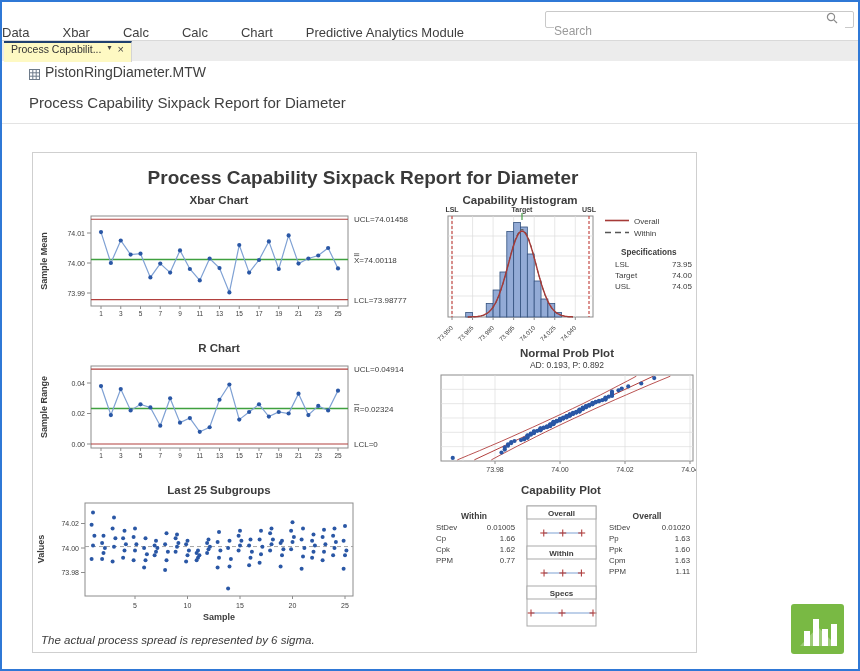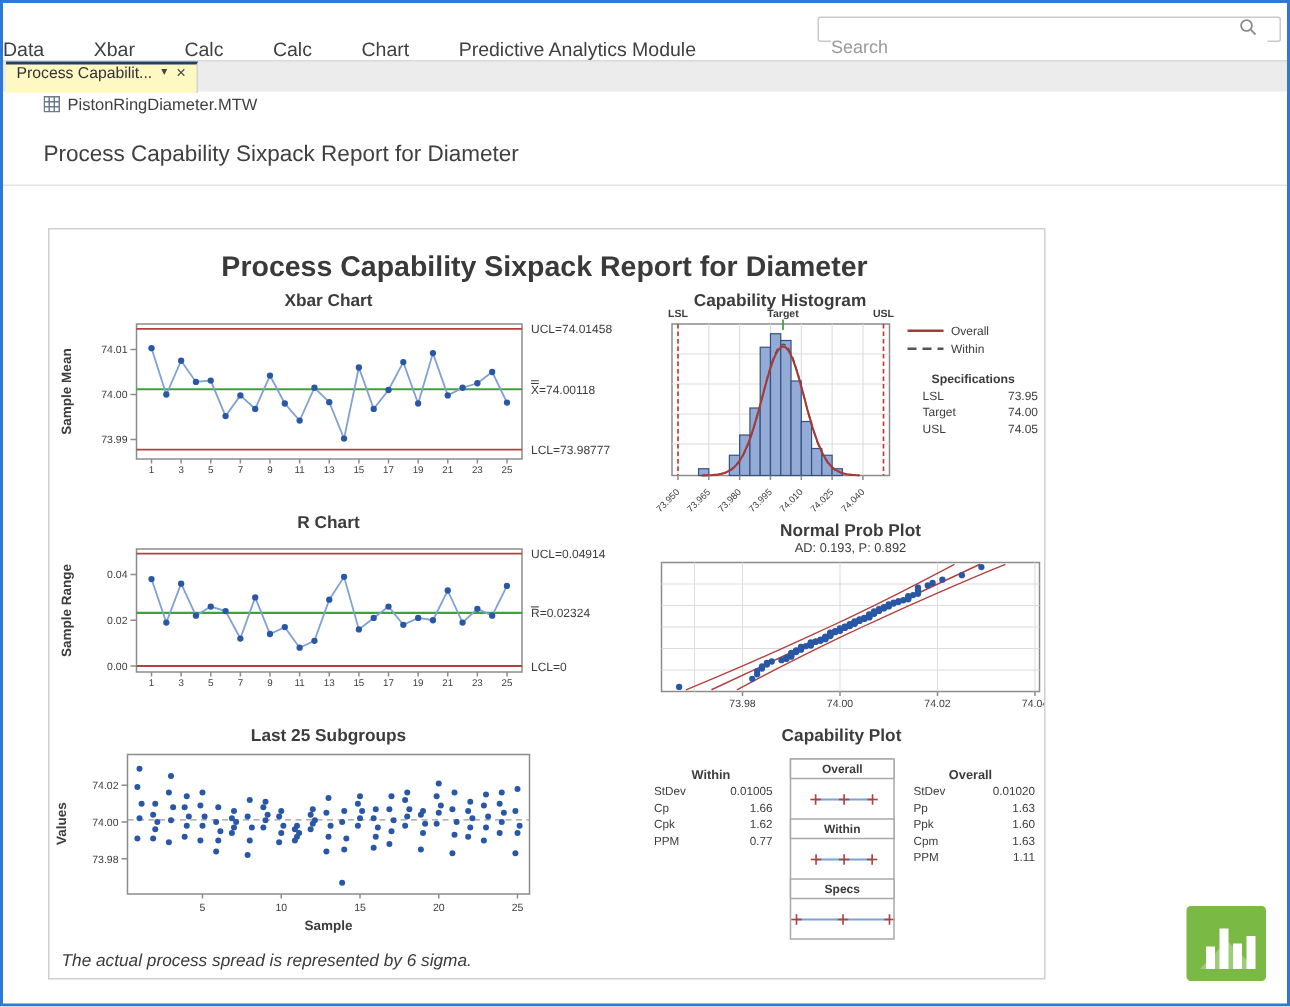--- a/index.html
+++ b/index.html
@@ -24,21 +24,21 @@
   #tabstrip { position:absolute; left:0; top:38px; width:100%; height:21px; background:#ececec; border-top:1px solid #d9d9d9; }
   #tab-active {
     position:absolute; left:2px; top:0; height:21px; background:#fef9c3;
     border-top:2px solid #20406e; border-right:1px solid #d4d4d4;
     display:flex; padding:0 7px; gap:6px;
     font-size:10.5px; color:#333;
   }
   #tab-active .caret { font-size:8px; color:#444; }
   #tab-active .close { font-size:11px; color:#444; }
   
-  #worksheet-row { position:absolute; left:27px; top:62px; display:flex; align-items:flex-start; gap:5px; font-size:11px; color:#3f3f3f; }
+  #worksheet-row { position:absolute; left:27px; top:62px; display:flex; align-items:flex-end; gap:5px; font-size:14px; color:#3f3f3f; }
   #page-heading { position:absolute; left:27px; top:92px; font-size:15px; color:#404040; }
   #divider { position:absolute; left:0; top:121px; width:100%; border-bottom:1px solid #e3e3e3; }
   
   #report { position:absolute; left:30px; top:150px; width:665px; height:501px; border:1px solid #cfcfcf; background:#fff; }
   #rsvg { display:block; }
   text { font-family:"Liberation Sans",sans-serif; fill:#3c3c3c; }
   .panel-title { font-size:11.5px; font-weight:bold; text-anchor:middle; }
   .main-title { font-size:19px; font-weight:bold; text-anchor:middle; fill:#3a3a3a; }
   .axis-label { font-size:9px; font-weight:bold; text-anchor:middle; }
   .ctl-label  { font-size:8px; }

